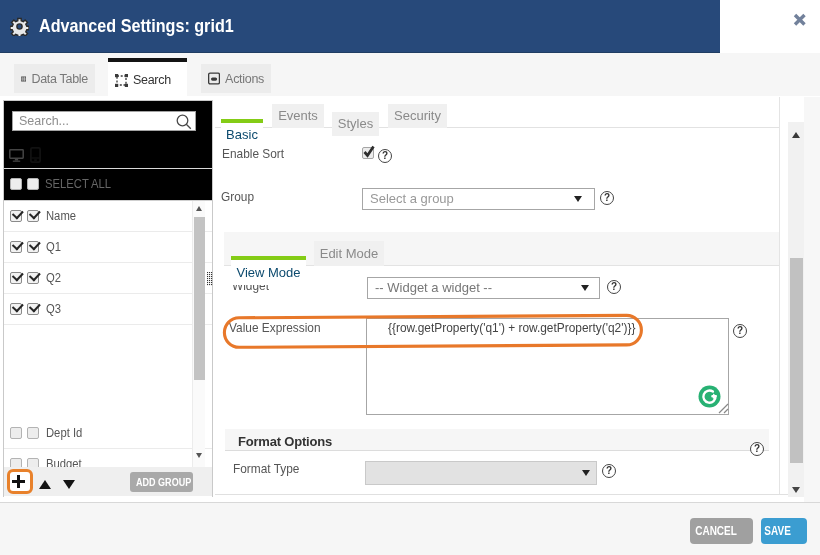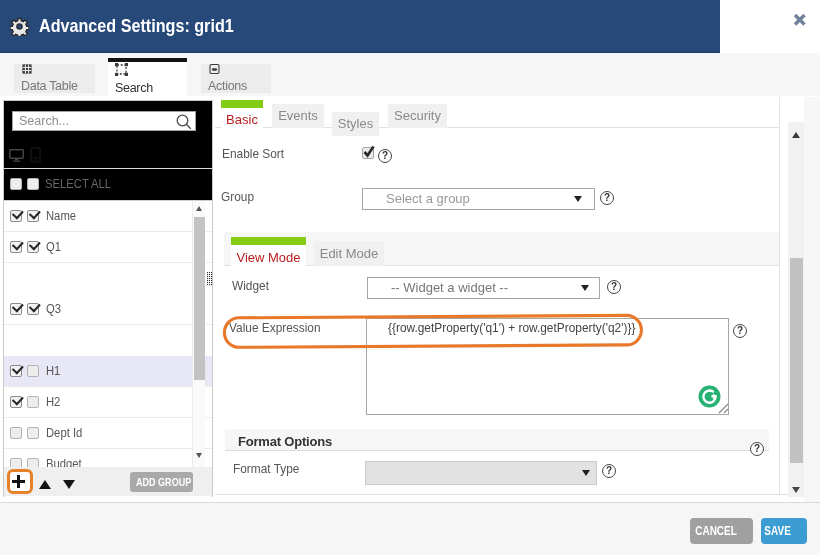--- a/index.html
+++ b/index.html
@@ -4,21 +4,21 @@
 <style>
 * { margin:0; padding:0; box-sizing:border-box; }
 html,body { width:820px; height:555px; background:#fff; font-family:"Liberation Sans",sans-serif; overflow:hidden; position:relative; }
 .abs { position:absolute; }
 
 .hdr { position:absolute; left:0; top:0; width:720px; height:53px; background:#27497a; border-bottom:1px solid #203d63;text-align:right; }
 .hdr h1 { position:absolute; left:39px; top:15px; font-size:19px; font-weight:bold; color:#fff; transform:scaleX(0.85); transform-origin:0 0; white-space:nowrap; }
 .helptxt { position:absolute; left:760px; top:17px; font-size:13.5px; font-weight:bold; color:#fff; transform:scaleX(0.88); transform-origin:0 0; }
 
 .strip { position:absolute; left:0; top:53px; width:820px; height:43px; background:#f6f6f6; }
-.mtab { position:absolute; top:64px; height:29px; background:#ececec; color:#777; font-size:12.5px; letter-spacing:-0.3px; display:flex; align-items:flex-start; gap:5px; padding:0 7px; white-space:nowrap;flex-direction:column; }
+.mtab { position:absolute; top:64px; height:29px; background:#ececec; color:#777; font-size:12.5px; letter-spacing:-0.3px; display:flex; align-items:center; gap:5px; padding:0 7px; white-space:nowrap; }
 .mtab.act { top:58px; height:39px; background:#fff; border-top:4px solid #141414; color:#333; padding-top:1px; }
 
 .lpanel { position:absolute; left:3px; top:100px; width:210px; height:397px; border:1px solid #c9c9c9; background:#000000; }
 .srch { position:absolute; left:8px; top:10px; width:184px; height:20px; background:#fff; border:1px solid #a3a3a3; font-size:12.5px; color:#8e8e8e; line-height:18px; padding-left:6px; }
 .ldiv { position:absolute; left:0px; top:67px; width:208px; height:1px; background:#d9d9d9; }
 .cb { position:absolute; width:12px; height:12px; border:1px solid #b3b3b3; border-radius:2px; background:#ededed; }
 .selall { position:absolute; left:42px; top:76px; font-size:12.5px; color:#666; transform:scaleX(0.9); transform-origin:0 0; }
 .list { position:absolute; left:0; top:99px; width:208px; height:346px; background:#fff; border-top:1px solid #cfcfcf; border-bottom:1px solid #cfcfcf; overflow:hidden; }
 .row { position:absolute; left:0; width:208px; height:31px; border-bottom:1px solid #ebebeb; }
 .row .lbl { position:absolute; left:42px; top:0; line-height:30px; font-size:12.5px; color:#555; transform:scaleX(0.9); transform-origin:0 0; }
@@ -30,25 +30,25 @@
 .ck, .un { position:absolute; top:9px; width:12px; height:12px; border-radius:2px; }
 .un { border:1px solid #b3b3b3; background:#ededed; }
 .ck { border:1px solid #8a8a8a; background:#f2f2f2; }
 .ck::after { content:""; position:absolute; left:1.8px; top:-1.2px; width:7.6px; height:5.4px; border-left:2.9px solid #262626; border-bottom:2.9px solid #262626; transform:rotate(-47deg); }
 .lsb { position:absolute; left:188px; top:0; width:13px; height:266px; background:#fafafa; border-left:1px solid #ececec; }
 .lsb-tri-up { position:absolute; left:3px; top:5px; width:0; height:0; border-left:3.5px solid transparent; border-right:3.5px solid transparent; border-bottom:5px solid #555; }
 .lsb-thumb { position:absolute; left:1px; top:16px; width:11px; height:163px; background:#c3c3c3; }
 .lsb-tri-dn { position:absolute; left:3px; top:252px; width:0; height:0; border-left:3.5px solid transparent; border-right:3.5px solid transparent; border-top:5px solid #555; }
 
 .rtab { position:absolute; font-size:13px; text-align:center; }
-.rtab.act { background:#fff; border-top:8px solid #84cc16; color:#b91c1c; z-index:3; }
+.rtab.act { background:#fff; border-top:4px solid #84cc16; color:#0c4a6e; z-index:3;margin-top:19px; }
 .rtab.ina { background:#f0f0f0; color:#8a8a8a; }
 
 .flbl { position:absolute; font-size:13.5px; color:#555; transform:scaleX(0.88); transform-origin:0 0; white-space:nowrap; }
-.sel { position:absolute; height:22px; background:#fff; border:1px solid #a6a6a6; font-size:13px; line-height:20px; padding-left:23px; }
+.sel { position:absolute; height:22px; background:#fff; border:1px solid #a6a6a6; font-size:13px; line-height:20px; padding-left:7px; }
 .caret { position:absolute; width:0; height:0; border-left:4.5px solid transparent; border-right:4.5px solid transparent; border-top:6px solid #222; }
 .qm { position:absolute; width:14px; height:14px; border:1.4px solid #444; border-radius:50%; color:#333; font-size:10px; font-weight:bold; text-align:center; line-height:11.5px; background:#fff; }
 
 .footer { position:absolute; left:0; top:502px; width:820px; height:53px; background:#f6f6f6; border-top:1px solid #d8d8d8; }
 .btn { position:absolute; top:518px; height:26px; border-radius:4px; color:#fff; font-weight:bold; font-size:12.5px; text-align:left; line-height:26px; }
 .btn span { display:inline-block; transform:scaleX(0.8); }
 </style>
 </head>
 <body>
 
@@ -120,34 +120,29 @@
     <div class="row" style="top:0px">
         <span class="ck" style="left:6px"></span>
         <span class="ck" style="left:23px"></span>
         <span class="lbl">Name</span>
       </div>
     <div class="row" style="top:31px">
         <span class="ck" style="left:6px"></span>
         <span class="ck" style="left:23px"></span>
         <span class="lbl">Q1</span>
       </div>
+    <div class="row" style="top:62px">
+        <span class="ck" style="left:6px"></span>
+        <span class="ck" style="left:23px"></span>
+        <span class="lbl">Q2</span>
+      </div>
     <div class="row" style="top:93px">
         <span class="ck" style="left:6px"></span>
         <span class="ck" style="left:23px"></span>
         <span class="lbl">Q3</span>
-      </div>
-    <div class="row" style="top:155px;background:#e7e7f6">
-        <span class="ck" style="left:6px"></span>
-        <span class="un" style="left:23px"></span>
-        <span class="lbl">H1</span>
-      </div>
-    <div class="row" style="top:186px">
-        <span class="ck" style="left:6px"></span>
-        <span class="un" style="left:23px"></span>
-        <span class="lbl">H2</span>
       </div>
     <div class="row" style="top:217px">
         <span class="un" style="left:6px"></span>
         <span class="un" style="left:23px"></span>
         <span class="lbl">Dept Id</span>
       </div>
     <div class="row" style="top:248px">
         <span class="un" style="left:6px"></span>
         <span class="un" style="left:23px"></span>
         <span class="lbl">Budget</span>

